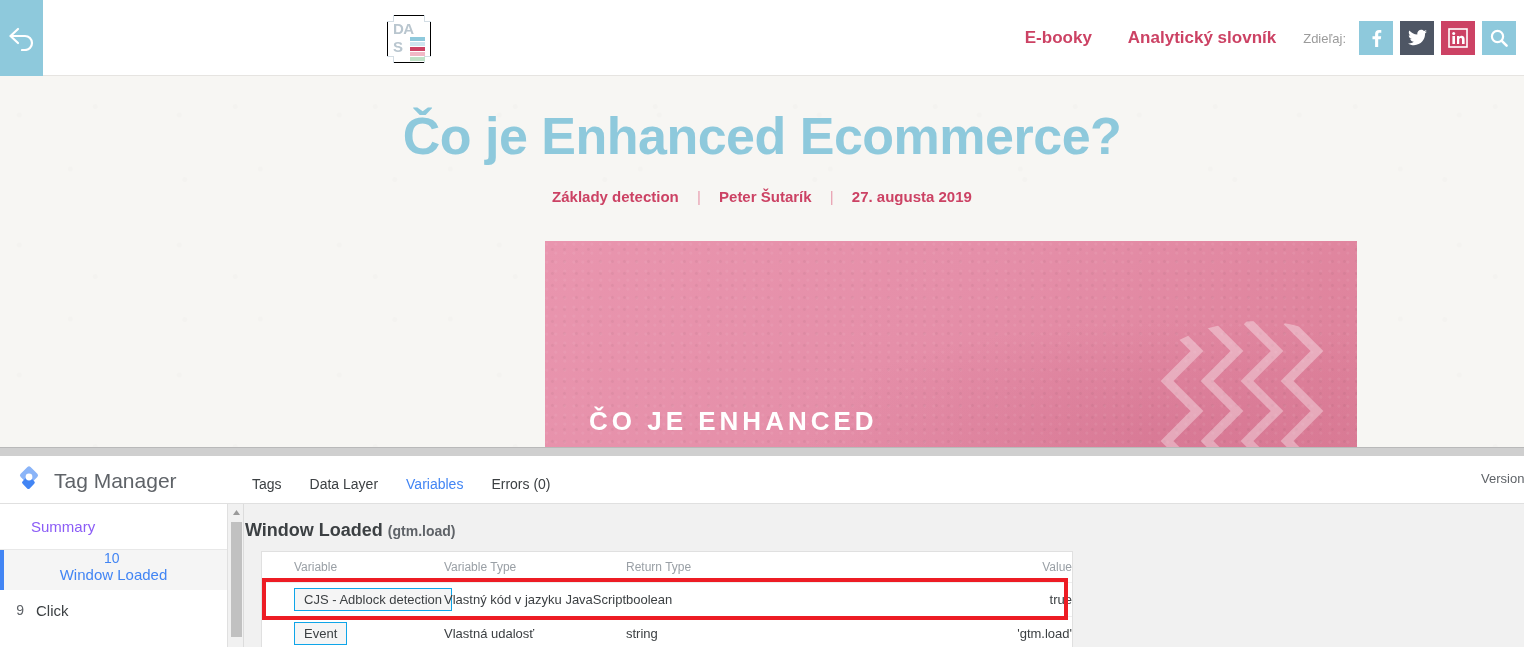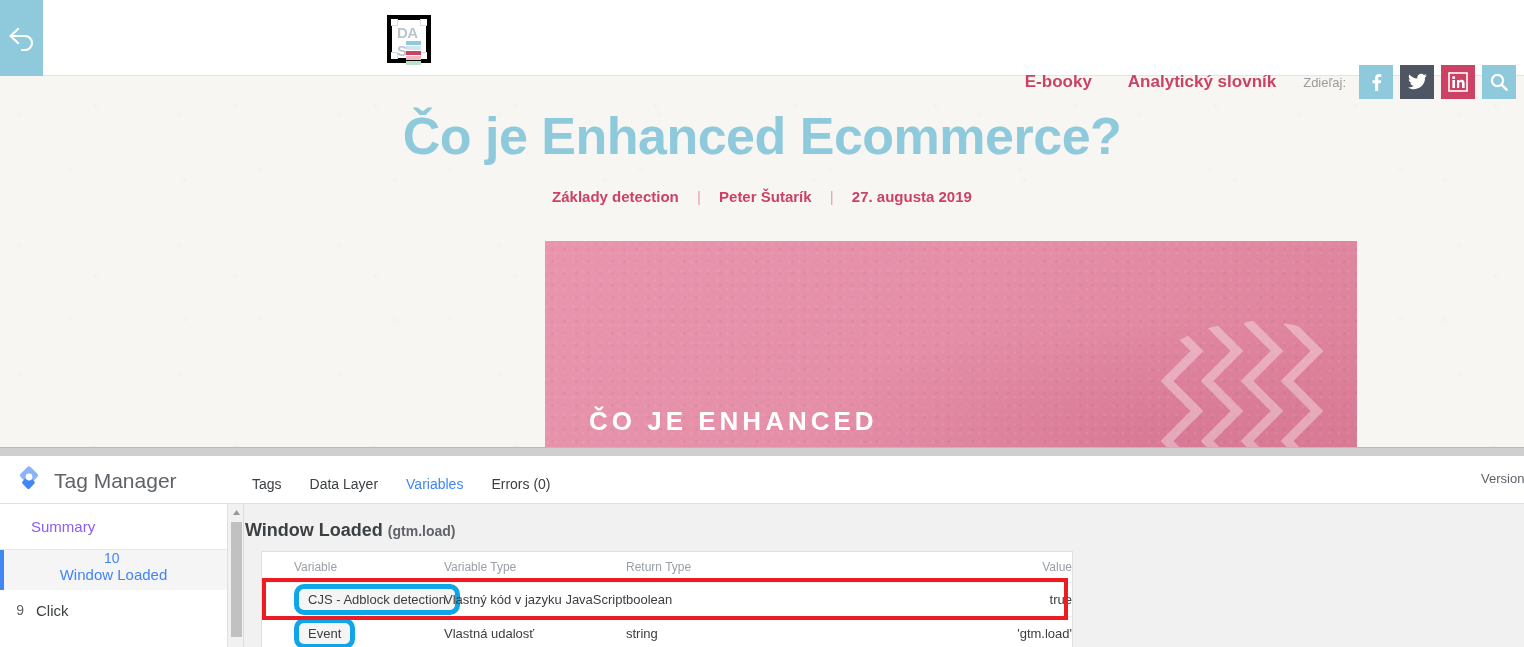--- a/index.html
+++ b/index.html
@@ -28,21 +28,21 @@
   }
   .back-icon svg { display: block; }
 
   .logo-wrap {
     position: absolute; left: 386px; top: 14px;
     width: 46px; height: 50px;
     display: flex; align-items: center; justify-content: center;
   }
   .logo-frame {
     position: relative; width: 44px; height: 48px;
-    border: 5px solid #000000;
+    border: 1px solid #000000;
     background: #ffffff;
   }
   .logo-frame .cut-tl, .logo-frame .cut-tr,
   .logo-frame .cut-bl, .logo-frame .cut-br {
     position: absolute; width: 7px; height: 7px; background: #fff;
   }
   .cut-tl { top: -1px; left: -1px; border-right: 1px solid #d3dde4; border-bottom: 1px solid #d3dde4; }
   .cut-tr { top: -1px; right: -1px; border-left: 1px solid #d3dde4; border-bottom: 1px solid #d3dde4; }
   .cut-bl { bottom: -1px; left: -1px; border-right: 1px solid #d3dde4; border-top: 1px solid #d3dde4; }
   .cut-br { bottom: -1px; right: -1px; border-left: 1px solid #d3dde4; border-top: 1px solid #d3dde4; }
@@ -51,21 +51,21 @@
     font-family: "Liberation Sans", sans-serif;
     font-weight: bold; font-size: 15px; line-height: 15px;
     color: #b9c6cf; letter-spacing: -0.5px;
   }
   .logo-letters .row2 { margin-top: 3px; }
   .logo-bars { position: absolute; right: 5px; top: 21px; width: 15px; }
   .logo-bars i { display: block; height: 4px; margin-bottom: 1px; }
 
   .nav-links {
     position: absolute; top: 0; right: 0; height: 76px;
-    display: flex; align-items: center; gap: 3px; margin-top: 44px;
+    display: flex; align-items: center; gap: 3px;
   }
   .nav-link {
     font-size: 17px; font-weight: bold;
     color: #cc4264; text-decoration: none;
     white-space: nowrap; cursor: pointer;
   }
   .share-label {
     font-size: 13px; color: #9b9b9b; margin-left: 24px; margin-right: 10px;
     white-space: nowrap;
   }
@@ -255,22 +255,22 @@
   .vt-head { height: 30px; color: #9aa0a6; font-size: 12px; }
   .vt-body { border-top: 1px solid #eeeeee; color: #3c4043; }
   .c-var   { width: 182px; padding-left: 32px; }
   .c-type  { width: 182px; overflow: hidden; white-space: nowrap; }
   .c-ret   { width: 74px; overflow: hidden; white-space: nowrap; }
   .c-val   { flex: 1; text-align: right; }
   .chip {
     display: inline-block;
     padding: 3px 9px;
     background: #f5f5f5;
-    border: 5px solid #0ea5e9;
-    border-radius: 10px;
+    border: 1px solid #0ea5e9;
+    border-radius: 0;
     font-size: 13px; color: #3c4043;
     white-space: nowrap;
     cursor: pointer;
   }
 
   .highlight-box {
     position: absolute;
     left: 262px; top: 578px;
     width: 806px; height: 42px;
     border: 4px solid #ed1c24;

